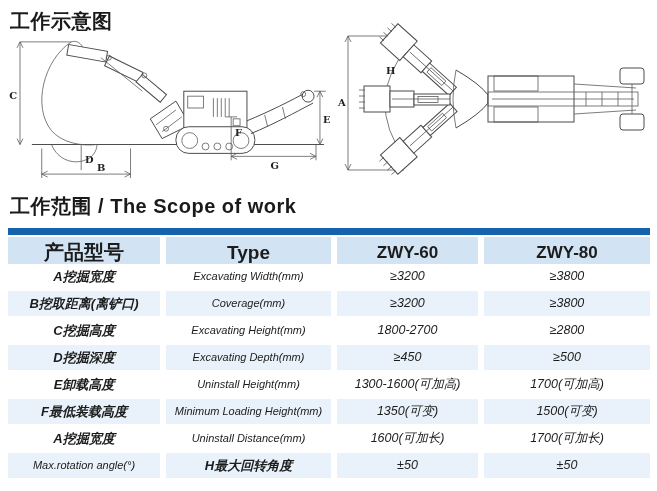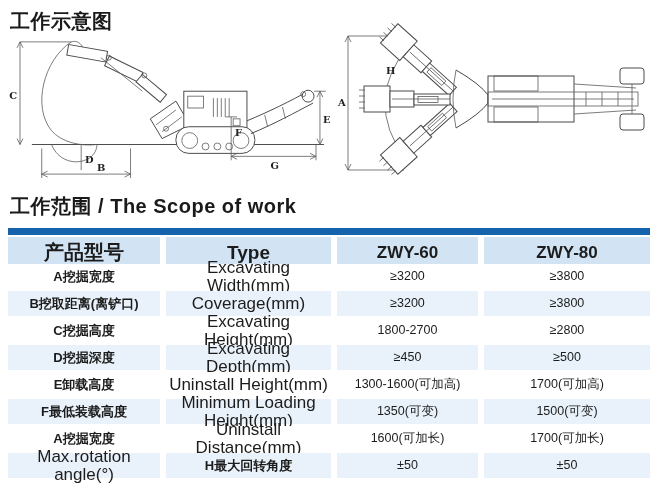--- a/index.html
+++ b/index.html
@@ -25,24 +25,24 @@
     display:grid;
     grid-template-columns:152px 165px 141px 166px;
     grid-auto-rows:25px;
     column-gap:6px;row-gap:2px;
   }
   .hc,.cell{display:flex;align-items:center;justify-content:center;text-align:center;line-height:1.05;}
   .hc{background:var(--header-bg);height:31px;font-weight:bold;}
   .h-zh{font-size:20px;}
   .h-type{font-size:19px;}
   .h-model{font-size:17px;}
-  .cell{background:#fff;}
+  .cell{background:#fff;font-style:italic;}
   .cell.alt{background:var(--alt-bg);}
   .c-zh{font-weight:bold;font-size:13px;}
-  .c-en{font-size:17px;}
+  .c-en{font-size:11px;}
   .c-val{font-size:12.5px;}
   .dim-label{font-family:"DejaVu Serif",serif;font-size:10px;fill:#222;font-weight:bold;}
   .ln{stroke:var(--line);stroke-width:1;fill:none;}
   .lnthin{stroke:#5a5a5a;stroke-width:0.8;fill:none;}
   .fillw{fill:#fff;stroke:var(--line);stroke-width:1;}
 </style>
 </head>
 <body>
 
 <div class="page">

